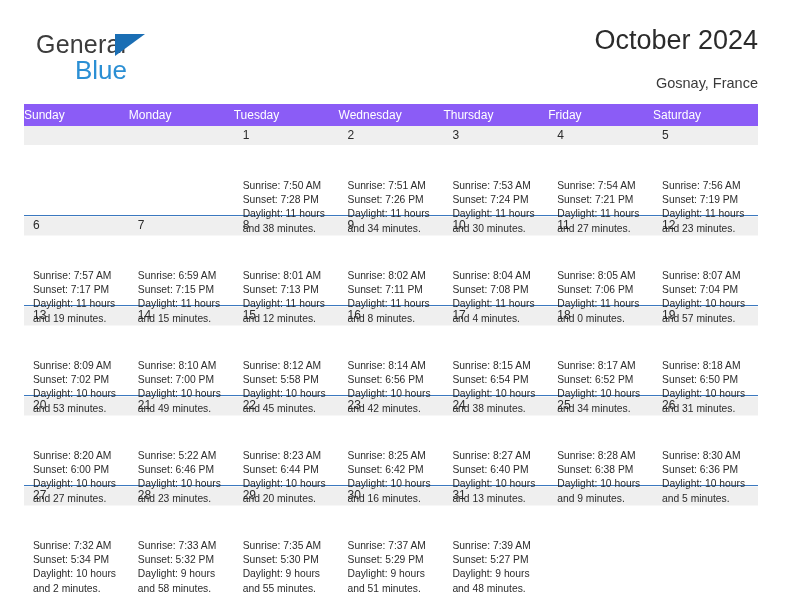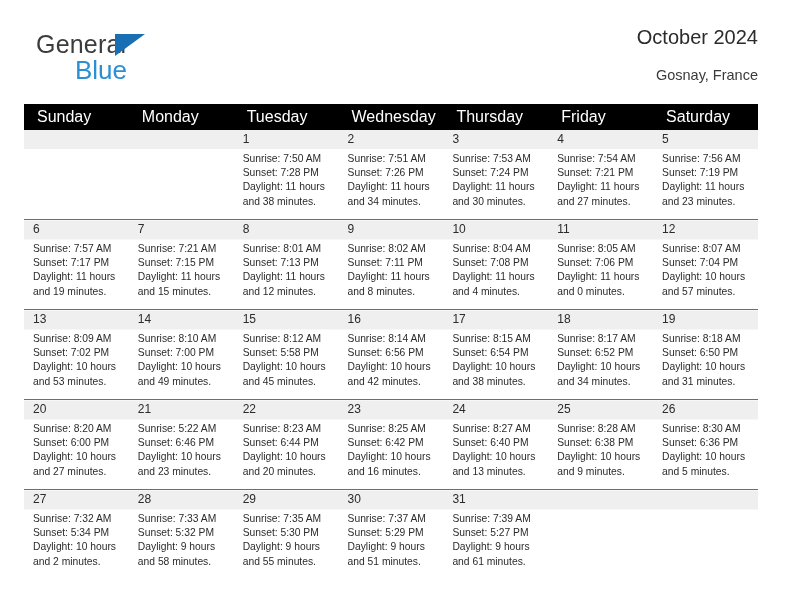--- a/index.html
+++ b/index.html
@@ -64,21 +64,21 @@
     line-height: 1;
   }
 
   .title-wrap {
     position: absolute;
     right: 0;
     top: 0;
     text-align: right;
   }
   .cal-title {
-    font-size: 20px;
+    font-size: 27px;
     color: #2b2b2b;
     line-height: 1.1;
     white-space: nowrap;
   }
   .cal-location {
     margin-top: 19px;
     font-size: 14.5px;
     color: #3a3a3a;
     white-space: nowrap;
   }
@@ -86,26 +86,26 @@
   
   .calendar {
     position: absolute;
     left: 24px;
     top: 104px;
     width: 734px;
     border-collapse: collapse;
     table-layout: fixed;
   }
   .calendar th {
-    background: #000000;
+    background: #8b5cf6;
     color: #ffffff;
-    font-size: 16px;
+    font-size: 12px;
     font-weight: normal;
     text-align: left;
-    padding: 4px 0 4px 13px;
+    padding: 4px 0 4px 0;
     height: 18px;
     box-sizing: border-box;
   }
   .calendar td {
     vertical-align: top;
     padding: 0;
     border-top: 1px solid #3b78bf;
     height: 89px;
     box-sizing: border-box;
   }
@@ -119,24 +119,25 @@
   }
   .daynum {
     font-size: 12px;
     color: #2b2b2b;
     padding: 3px 0 3px 9px;
     height: 19px;
     box-sizing: border-box;
     line-height: 13px;
   }
   .details {
-    padding: 3px 6px 0 9px;
+    padding: 20px 6px 0 9px;
     font-size: 10.3px;
     line-height: 14.2px;
     color: #2b2b2b;
+    margin-top: 14px;
   }
   .details div { white-space: nowrap; }
   .details .wrap2 { white-space: normal; }
 
   
   tr.week { background: #ffffff; }
   tr.week td { background:
      linear-gradient(to bottom, #efefef 0px, #efefef 19px, #ffffff 19px, #ffffff 100%); }
   .empty .daynum { visibility: hidden; }
 </style>
@@ -243,21 +244,21 @@
                 <div>Sunrise: 7:57 AM</div>
                 <div>Sunset: 7:17 PM</div>
                 <div class="wrap2">Daylight: 11 hours and 19 minutes.</div>
               </div>
             </div>
           </td>
           <td>
             <div class="cell">
               <div class="daynum">7</div>
               <div class="details">
-                <div>Sunrise: 7:21 AM</div>
+                <div>Sunrise: 6:59 AM</div>
                 <div>Sunset: 7:15 PM</div>
                 <div class="wrap2">Daylight: 11 hours and 15 minutes.</div>
               </div>
             </div>
           </td>
           <td>
             <div class="cell">
               <div class="daynum">8</div>
               <div class="details">
                 <div>Sunrise: 8:01 AM</div>
@@ -491,21 +492,21 @@
                 <div class="wrap2">Daylight: 9 hours and 51 minutes.</div>
               </div>
             </div>
           </td>
           <td>
             <div class="cell">
               <div class="daynum">31</div>
               <div class="details">
                 <div>Sunrise: 7:39 AM</div>
                 <div>Sunset: 5:27 PM</div>
-                <div class="wrap2">Daylight: 9 hours and 61 minutes.</div>
+                <div class="wrap2">Daylight: 9 hours and 48 minutes.</div>
               </div>
             </div>
           </td>
           <td>
             <div class="cell empty">
               <div class="daynum"></div>
             </div>
           </td>
           <td>
             <div class="cell empty">

